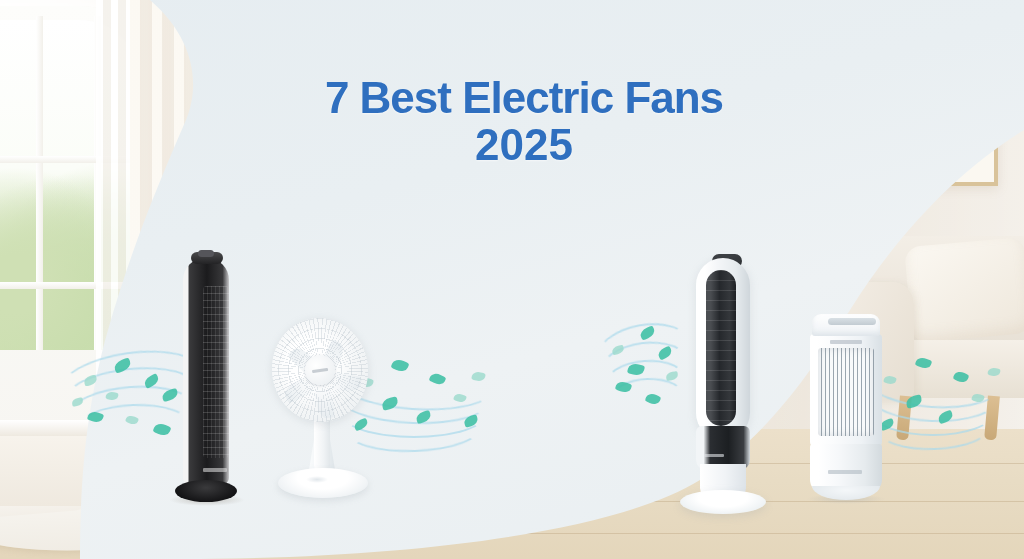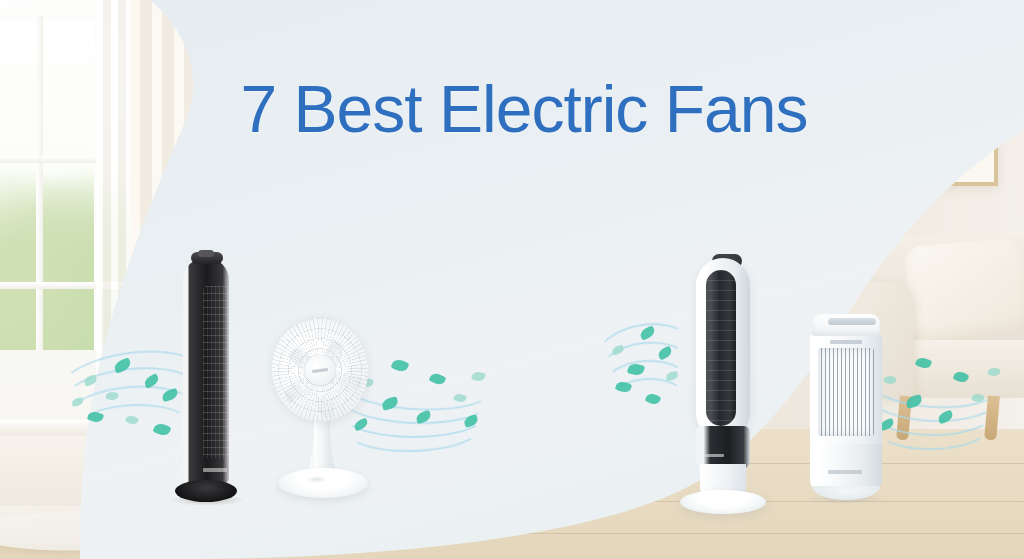--- a/index.html
+++ b/index.html
@@ -167,22 +167,22 @@
     position:absolute; inset:0;
     clip-path: path("M 150 0 L 1024 0 L 1024 130 C 960 170 900 230 850 310 C 800 390 760 440 700 480 C 620 530 420 559 180 559 L 80 559 C 80 470 88 400 108 330 C 132 246 160 180 186 120 C 200 86 196 40 150 0 Z");
   }
 
   
   .title {
     position:absolute; left:0; right:0; top:74px;
     text-align:center;
     color:#2f6fbf;
     font-family:"Liberation Sans", sans-serif;
-    font-weight:normal;
-    font-size:66px;
+    font-weight:bold;
+    font-size:44px;
     line-height:1.07;
     letter-spacing:-1px;
     text-shadow:0 1px 2px rgba(255,255,255,.55);
     padding-left:24px;
   }
   .title .ln { display:block; }
   .title .ln3 { letter-spacing:0px; }
 
   
   .airflow { position:absolute; }
@@ -551,15 +551,16 @@
     <div class="f4-top">
       <div class="f4-topslot"></div>
     </div>
     <div class="f4-logo"></div>
     <div class="f4-logo2"></div>
     <div class="f4-foot"></div>
   </div>
 
   <div class="title">
     <span class="ln ln1">7 Best Electric Fans</span>
+    <span class="ln ln3">2025</span>
   </div>
 
 </div>
 
 </body></html>

